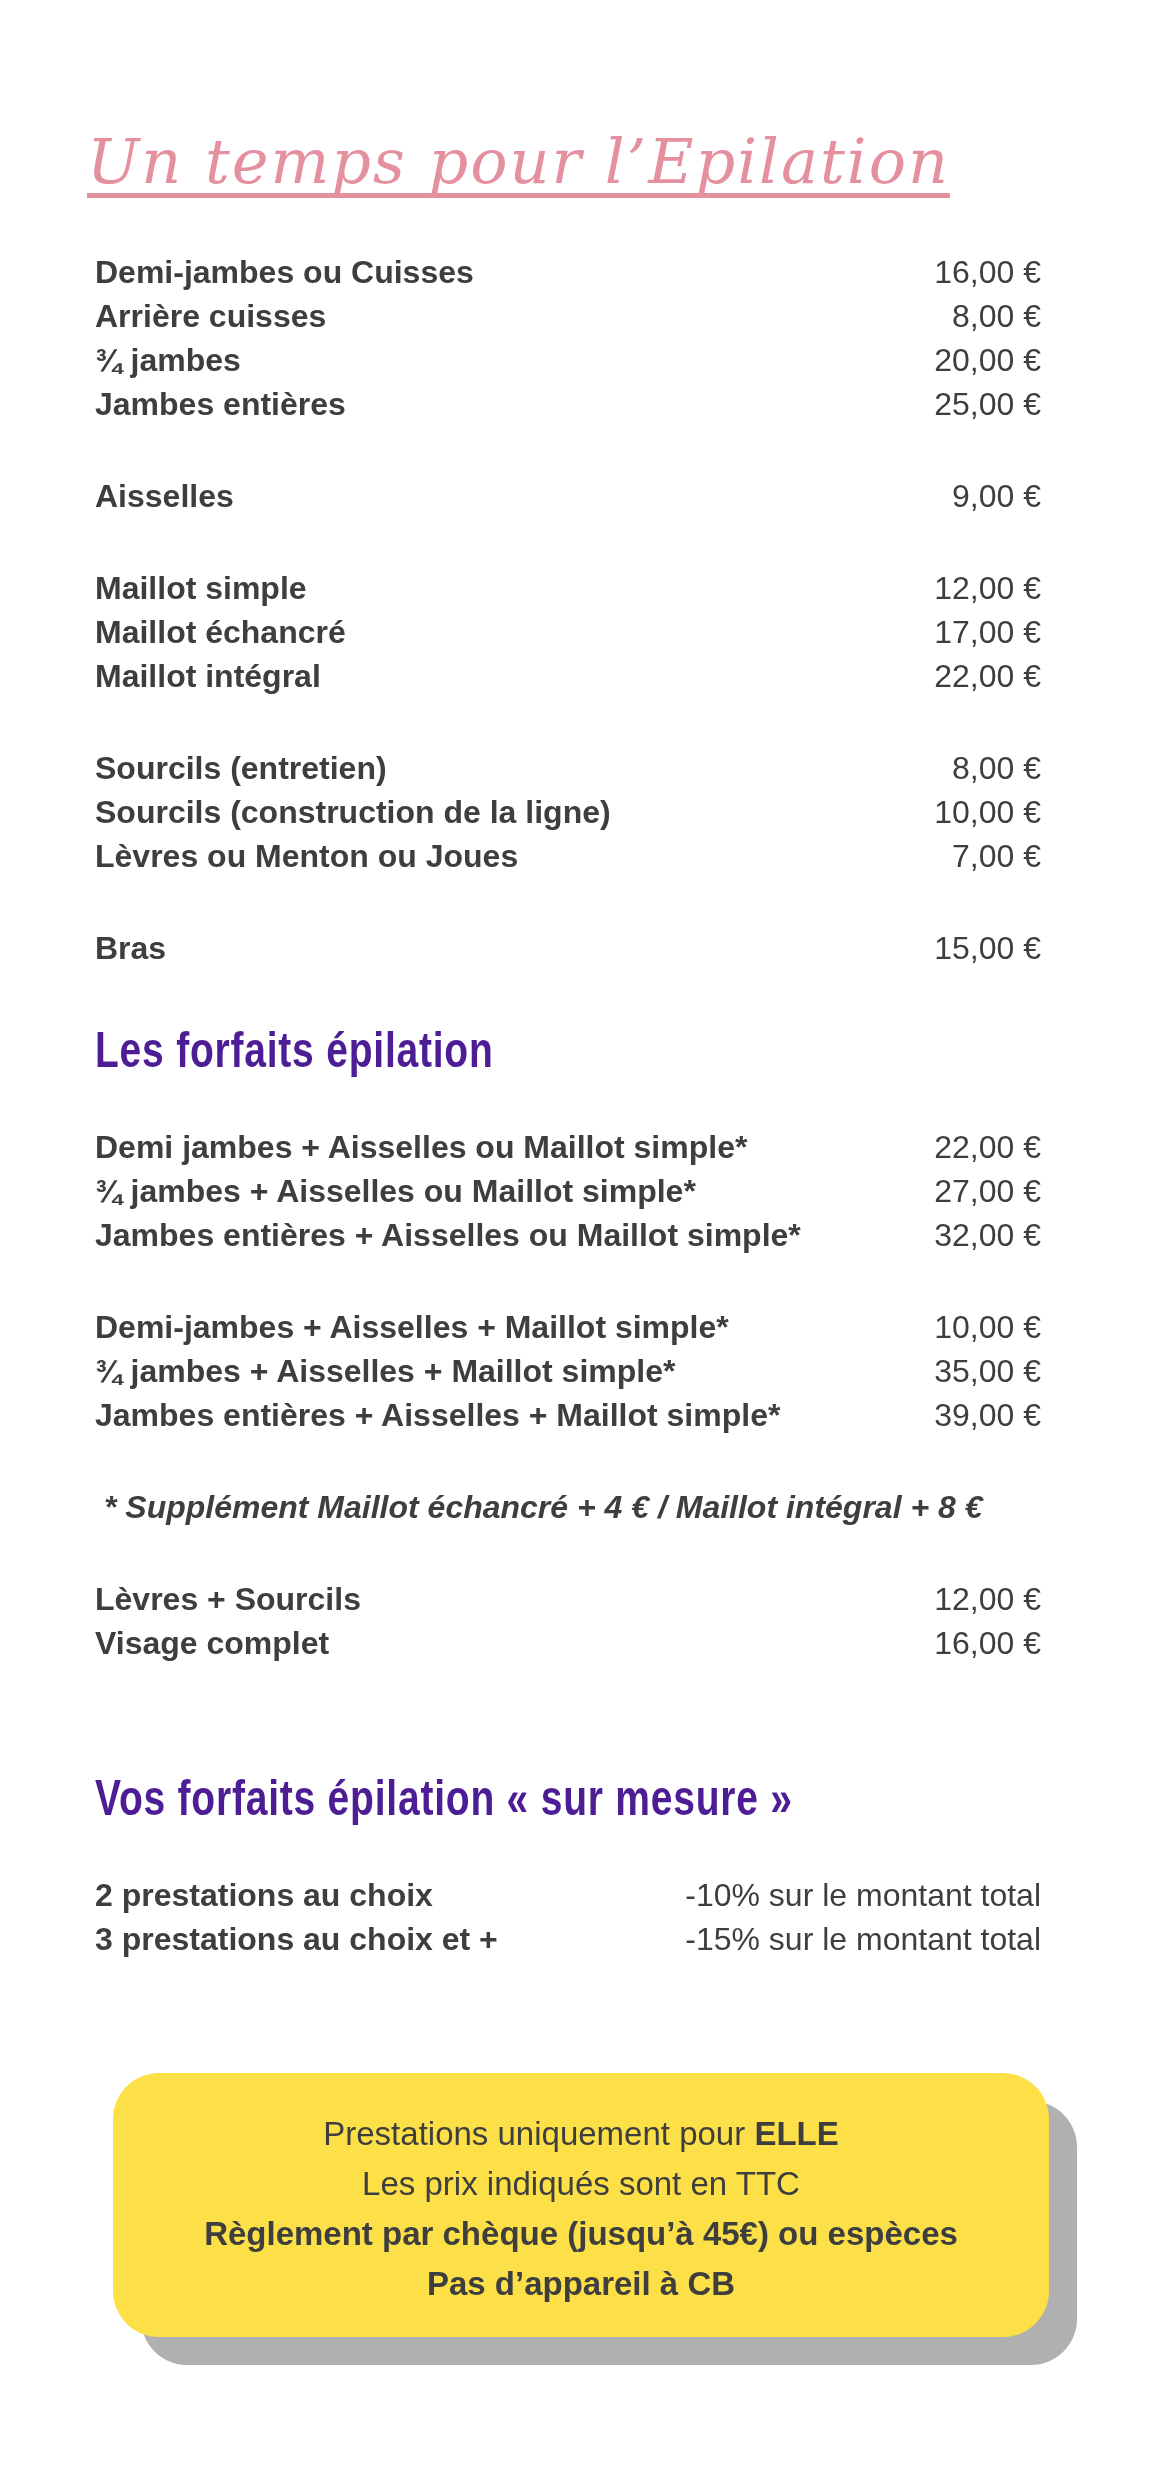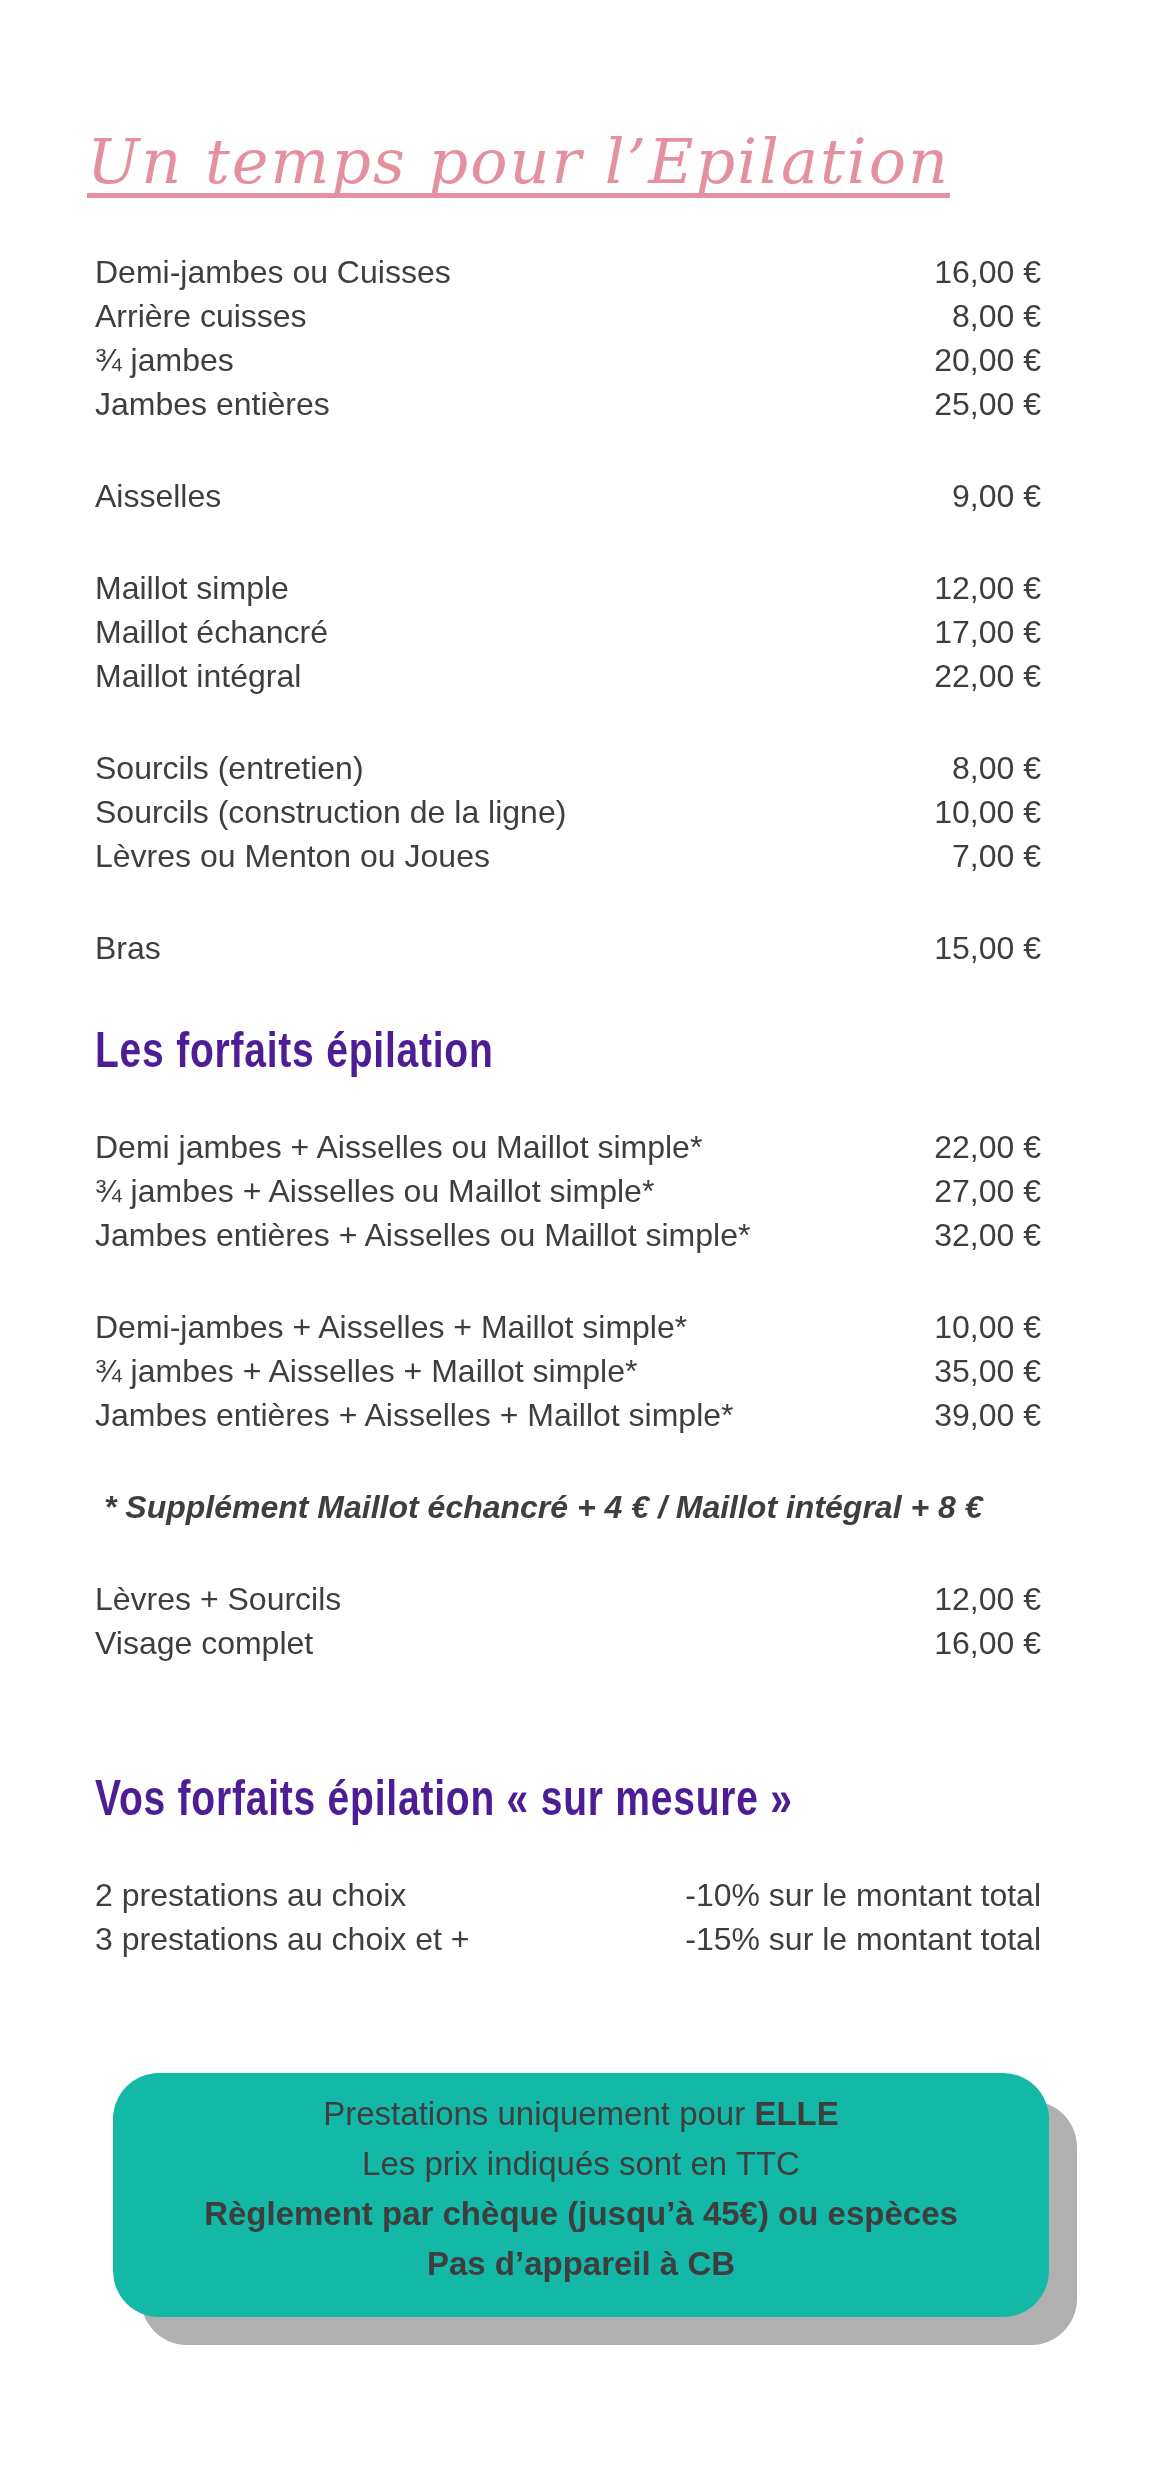--- a/index.html
+++ b/index.html
@@ -32,21 +32,21 @@
   
   .group { margin-top:48px; }
   .group.first { margin-top:54px; }
   .row {
     display:flex;
     justify-content:space-between;
     align-items:baseline;
     font-size:32px;
     line-height:44px;
   }
-  .lab { text-align:right; }
+  .lab { text-align:right;font-weight:bold; }
   .pr  { text-align:right; white-space:nowrap; }
 
   
   .hd {
     margin:53px 0 0 0;
     font-size:50px;
     line-height:54px;
     font-weight:700;
     color:#4c1d95;
   }
@@ -65,24 +65,24 @@
     font-size:32px;
     line-height:44px;
     font-weight:700;
     font-style:italic;
   }
 
   
   .footer-box {
     margin:112px 0 12px 18px;
     margin-right:-8px;
-    background:#14b8a6;
+    background:#fde047;
     border-radius:46px;
     box-shadow:28px 28px 0 #b0b0b0;
-    padding:16px 20px 28px 20px;
+    padding:36px 20px 28px 20px;
     text-align:center;
   }
   .fb-line {
     margin:0;
     font-size:33px;
     line-height:50px;
   }
   .fb-line.bold { font-weight:700; }
   .fb-line strong { font-weight:700; }
 </style>

